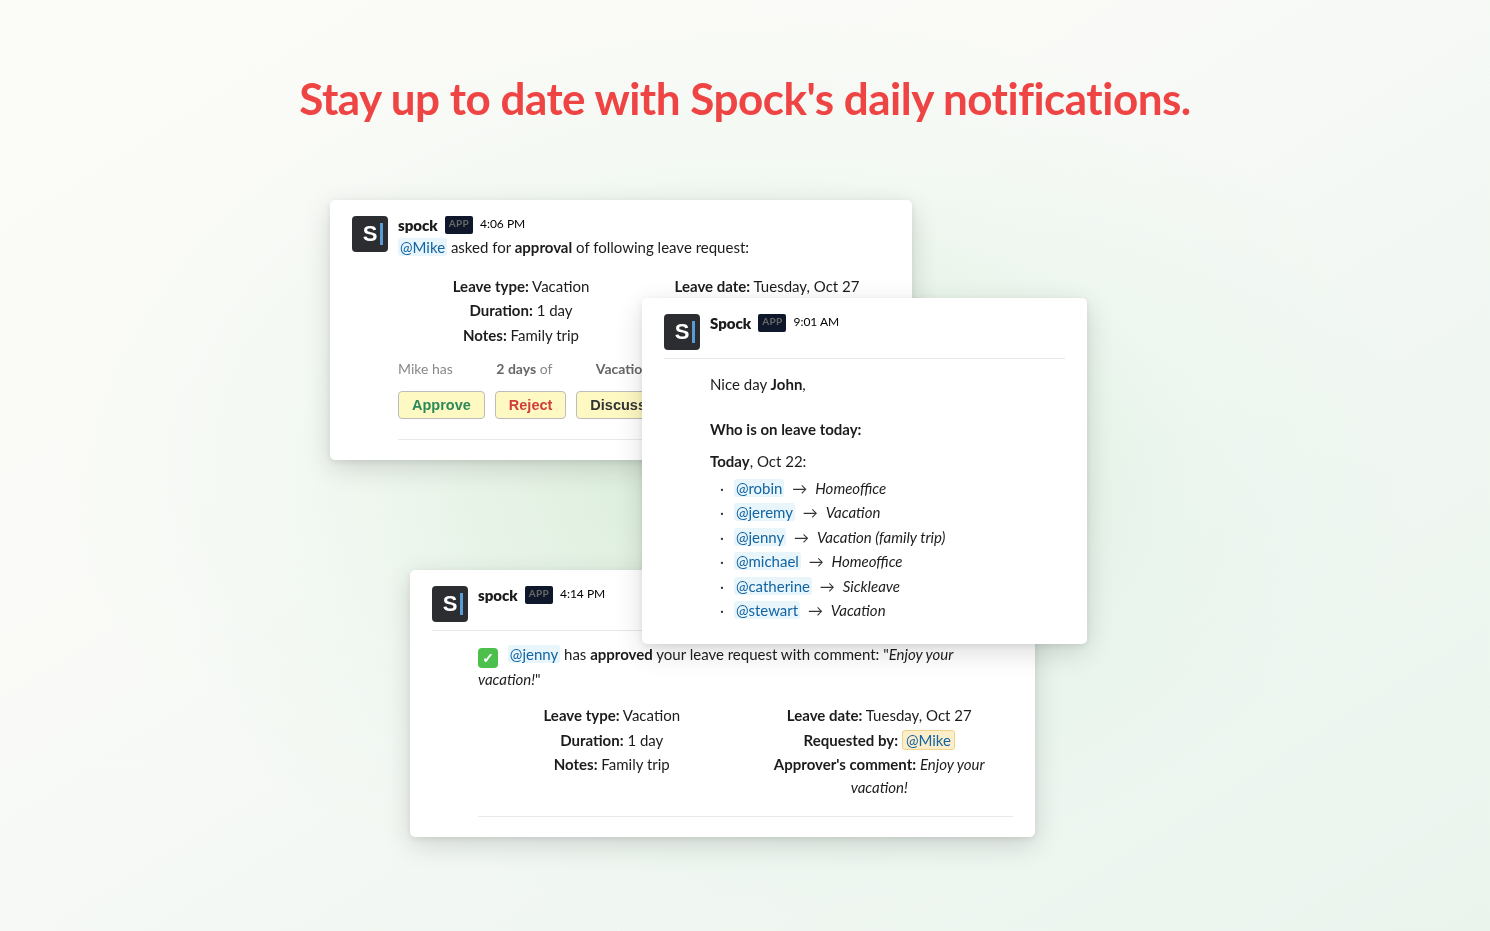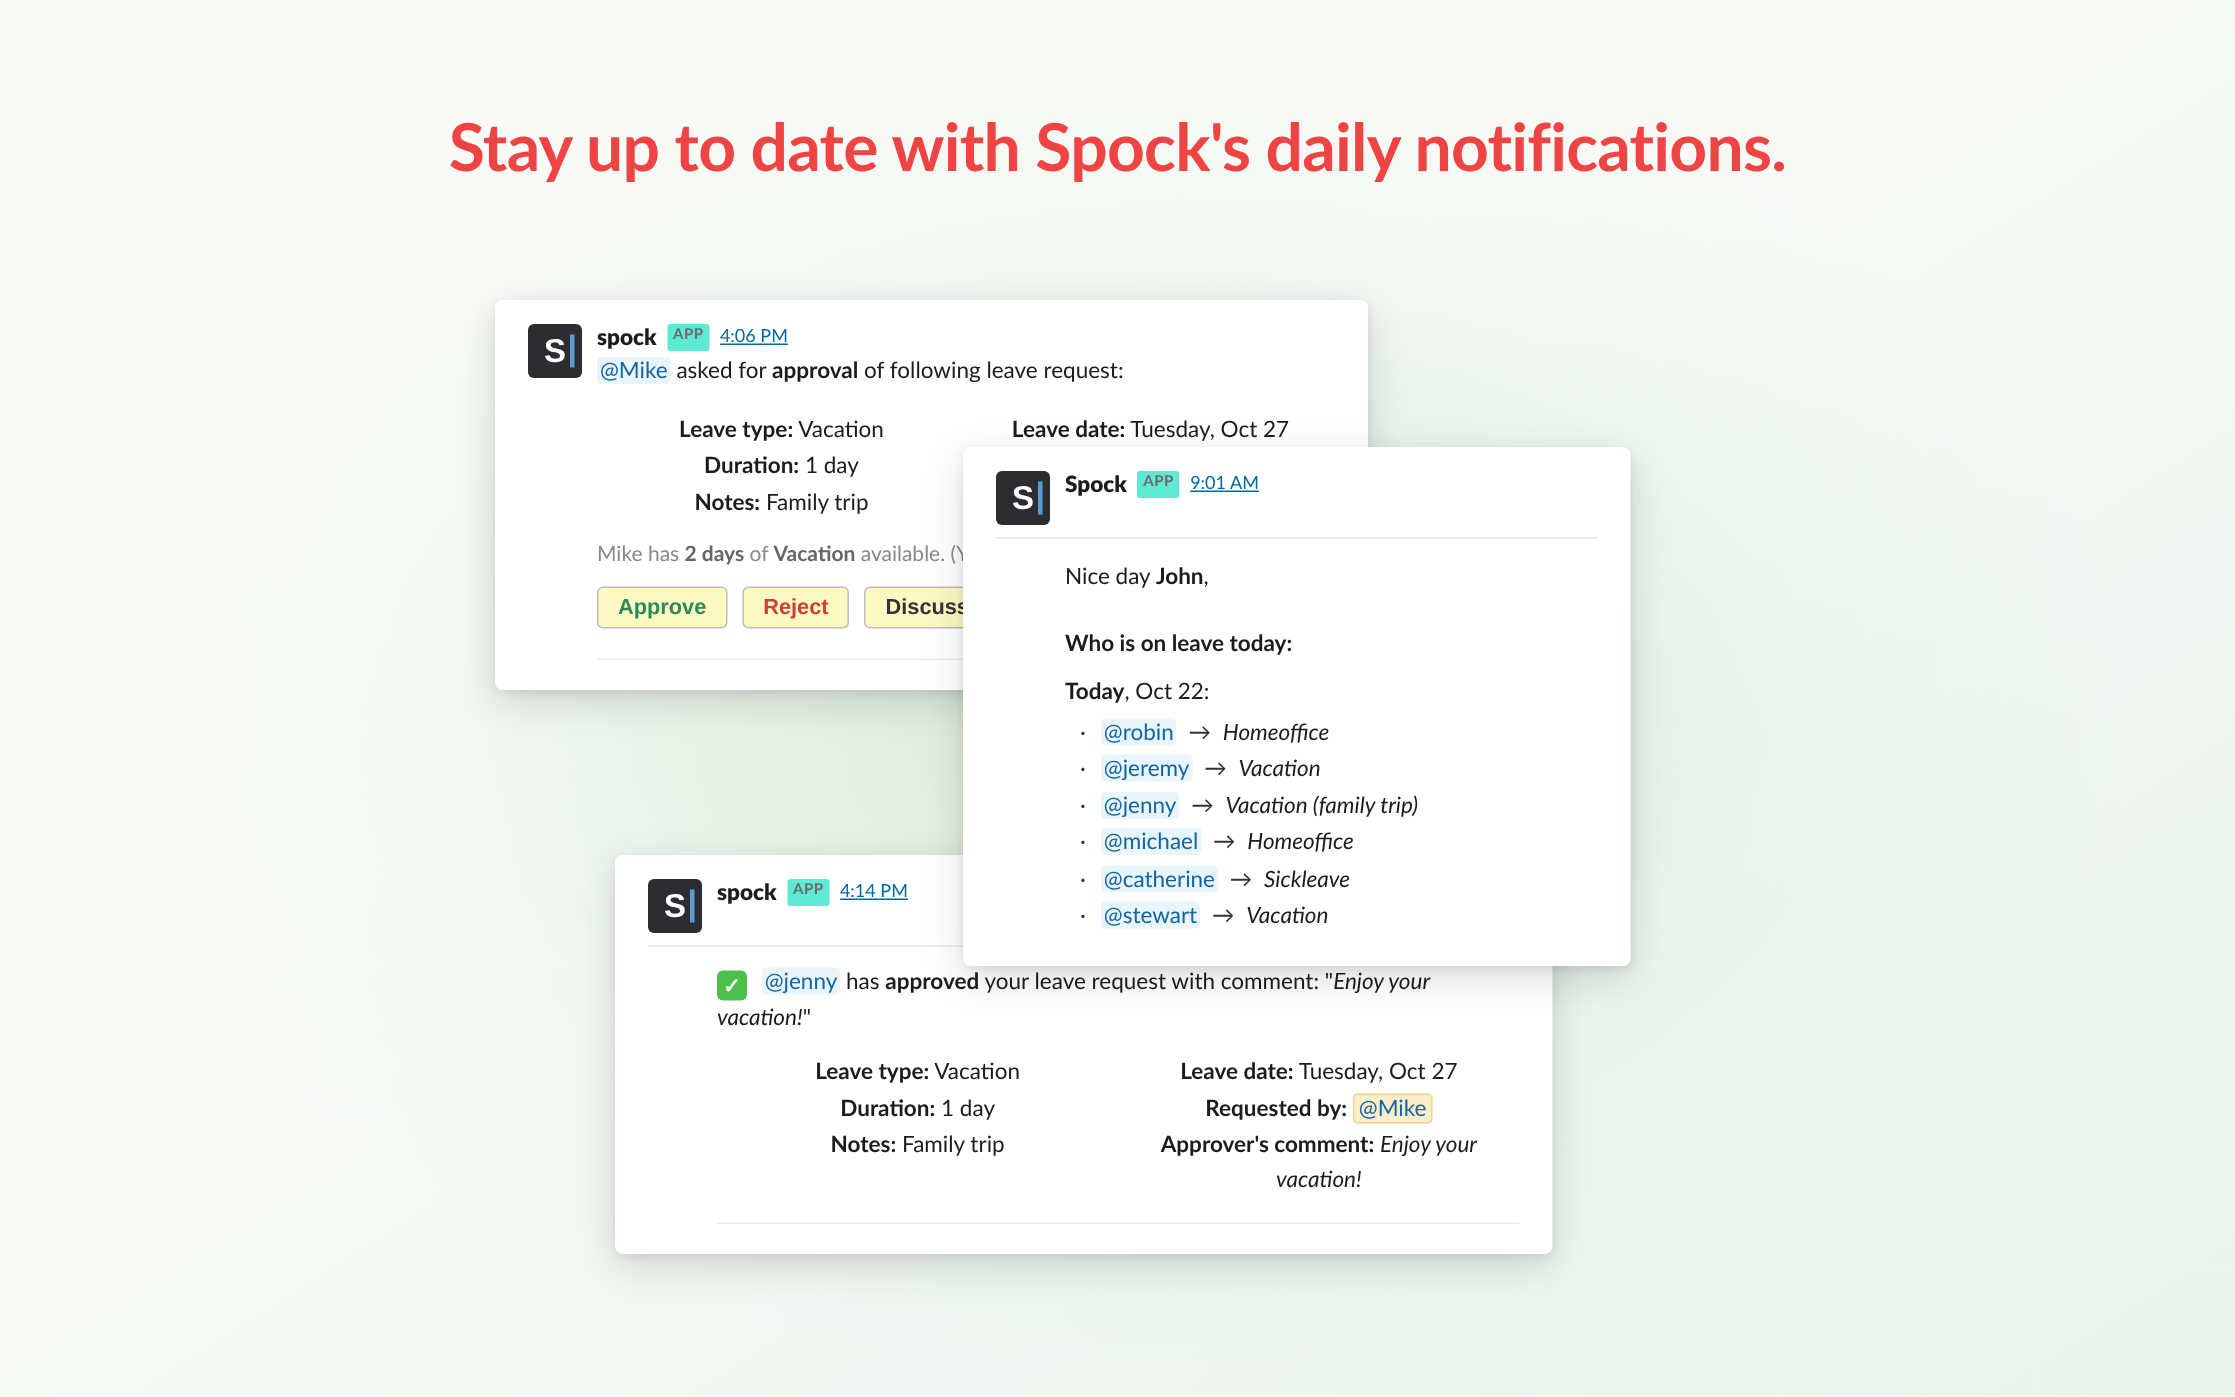--- a/index.html
+++ b/index.html
@@ -54,29 +54,29 @@
     position: absolute;
     right: 5px; top: 7px; bottom: 7px;
     width: 3px;
     background: #5b9bd5;
   }
   .avatar-s { font-family: Arial, sans-serif; }
 
   .name-line { display: flex; gap: 7px; }
   .app-name { font-weight: 800; font-size: 15px; color: #1d1c1d; }
   .app-badge {
-    background: #5eead4;
+    background: #0f172a;
     color: #696969;
     font-size: 10px;
     font-weight: 700;
     padding: 1px 4px;
     border-radius: 2px;
     letter-spacing: 0.3px;
   }
-  .timestamp { color: #0369a1; font-size: 12px; text-decoration: underline; }
+  .timestamp { color: #000000; font-size: 12px; }
 
   .msg-body { margin-left: 46px; margin-top: 2px; font-size: 15px; line-height: 1.5; }
   .card-daily .msg-body { margin-left: 0; margin-top: 14px; }
 
   .mention {
     color: #1264a3;
     background: #e8f5fa;
     padding: 0 2px;
     border-radius: 3px;
   }
@@ -93,21 +93,21 @@
     border-left: 4px solid #ddd;
     padding: 4px 0 4px 14px;
   }
 
   .details-row { display: flex; flex-wrap: wrap; }
   .details-col { flex: 1; min-width: 220px; }
   .field-line { margin-bottom: 2px; text-align: center; }
   .field-label { font-weight: 700; }
 
   .avail-line { color: #888; font-size: 14px; margin-top: 10px; }
-  .avail-line .em { font-weight: 700; color: #666; }
+  .avail-line .em { font-weight: 700; color: #666; margin-left: 40px; }
 
   .btn-row { display: flex; gap: 10px; margin-top: 12px; }
   .btn {
     border: 1px solid #bcbcbc;
     background: #fef9c3;
     border-radius: 4px;
     padding: 5px 13px;
     font-size: 14.5px;
     font-weight: 600;
     cursor: pointer;

